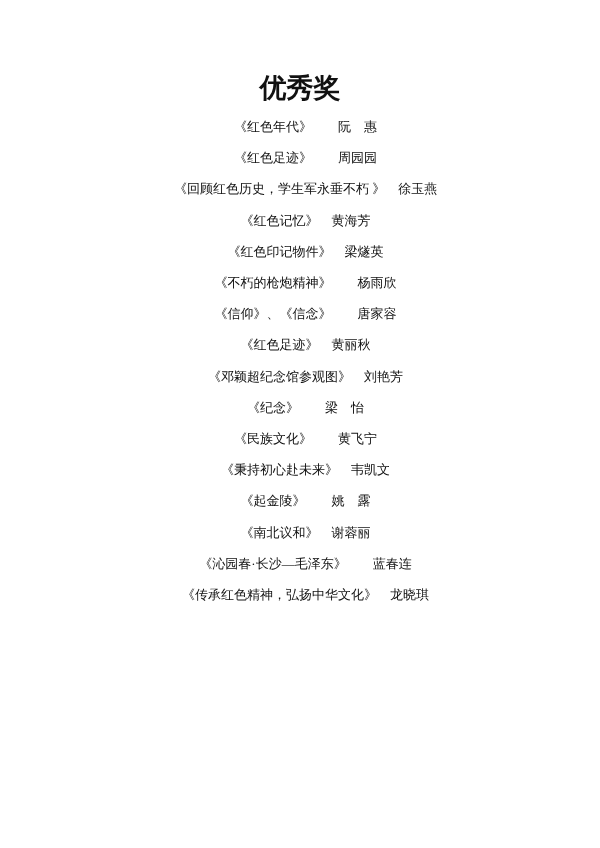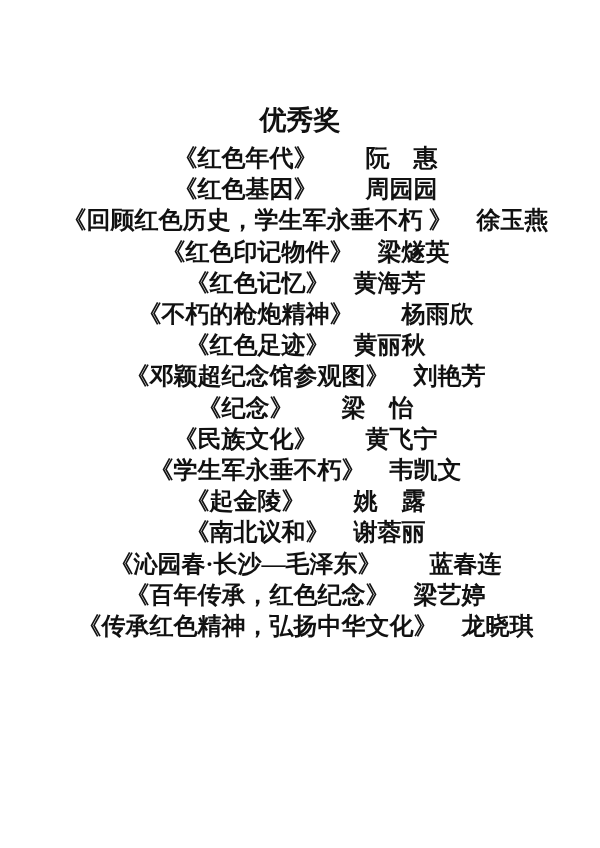--- a/index.html
+++ b/index.html
@@ -11,61 +11,61 @@
     width: 600px;
     height: 848px;
     overflow: hidden;
     font-family: "Liberation Serif", "DejaVu Serif", serif;
     color: #111111;
   }
   .page {
     width: 600px;
     height: 848px;
     box-sizing: border-box;
-    padding-top: 102px;
+    padding-top: 70px;
     background: #ffffff;
     border-radius: 22px;
   }
   .doc-title {
     margin: 0 0 5px 0;
     text-align: center;
     font-size: 27px;
     line-height: 36px;
     font-weight: bold;
     white-space: pre;
   }
   .award-list {
     margin: 0;
     padding: 0;
   }
   .entry {
     text-align: center;
-    font-size: 24px;
+    font-size: 13px;
     line-height: 31.2px;
-    font-weight: 700;
+    font-weight: 400;
     white-space: pre;
     margin-left: 11px;
   }
 </style>
 </head>
 <body>
 
 <div class="page">
   <h1 class="doc-title">优秀奖</h1>
   <div class="award-list">
     <div class="entry">《红色年代》　　阮　惠</div>
-    <div class="entry">《红色基因》　　周园园</div>
+    <div class="entry">《红色足迹》　　周园园</div>
     <div class="entry">《回顾红色历史，学生军永垂不朽 》　徐玉燕</div>
+    <div class="entry">《红色记忆》　黄海芳</div>
     <div class="entry">《红色印记物件》　梁燧英</div>
-    <div class="entry">《红色记忆》　黄海芳</div>
     <div class="entry">《不朽的枪炮精神》　　杨雨欣</div>
+    <div class="entry">《信仰》、《信念》　　唐家容</div>
     <div class="entry">《红色足迹》　黄丽秋</div>
     <div class="entry">《邓颖超纪念馆参观图》　刘艳芳</div>
     <div class="entry">《纪念》　　梁　怡</div>
     <div class="entry">《民族文化》　　黄飞宁</div>
-    <div class="entry">《学生军永垂不朽》　韦凯文</div>
+    <div class="entry">《秉持初心赴未来》　韦凯文</div>
     <div class="entry">《起金陵》　　姚　露</div>
     <div class="entry">《南北议和》　谢蓉丽</div>
     <div class="entry">《沁园春·长沙—毛泽东》　　蓝春连</div>
-    <div class="entry">《百年传承，红色纪念》　梁艺婷</div>
     <div class="entry">《传承红色精神，弘扬中华文化》　龙晓琪</div>
   </div>
 </div>
 
 </body></html>

